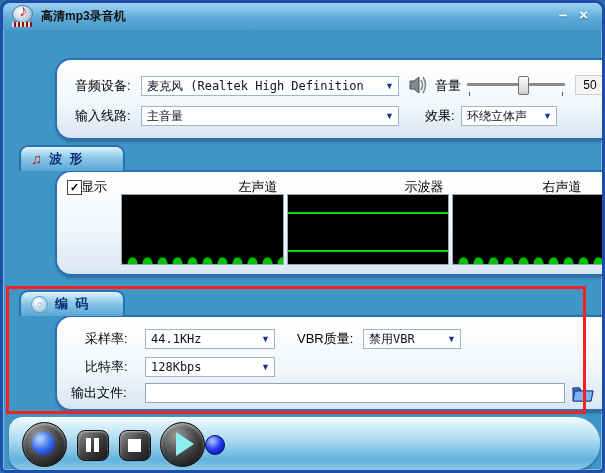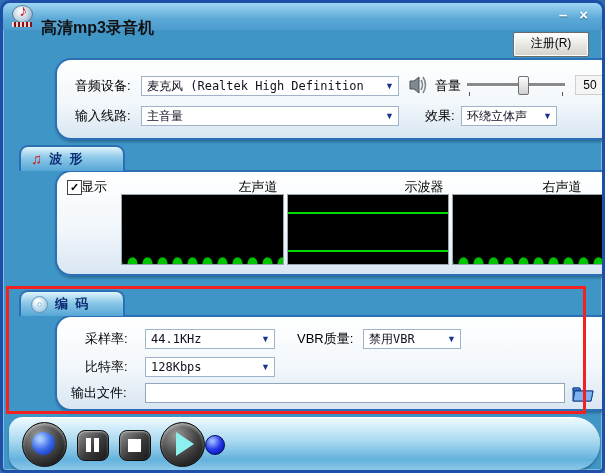--- a/index.html
+++ b/index.html
@@ -9,21 +9,21 @@
 
   
   .titlebar{position:absolute;left:0;top:0;right:0;height:27px;
             background:linear-gradient(#9ed6f2,#5aa8d6 60%,#4d9cce);}
   .app-icon{position:absolute;left:9px;top:2px;width:22px;height:22px;}
   .app-icon .disc{position:absolute;left:0;top:0;width:19px;height:16px;border-radius:50%;
       background:radial-gradient(circle at 40% 35%,#ffffff,#bcd2e2 55%,#7d9cb4);border:1px solid #5c7c95;}
   .app-icon .note{position:absolute;left:7px;top:-3px;color:#d01818;font-size:16px;font-weight:bold;}
   .app-icon .strip{position:absolute;left:0;bottom:0;width:20px;height:5px;background:#8c1010;
       background-image:repeating-linear-gradient(90deg,#f0d8d8 0 2px,#8c1010 2px 4px);}
-  .win-title{position:absolute;left:38px;top:0;line-height:26px;font-size:16px;font-weight:bold;color:#111;margin-top:12px;}
+  .win-title{position:absolute;left:38px;top:0;line-height:26px;font-size:12px;font-weight:bold;color:#111;}
   .win-controls{position:absolute;right:14px;top:3px;display:flex;gap:12px;}
   .win-btn{color:#fff;font-size:15px;font-weight:bold;line-height:18px;cursor:default;text-shadow:0 1px 1px rgba(0,0,40,.4);}
 
   .register-btn{position:absolute;right:13px;top:29px;width:74px;height:23px;
       background:linear-gradient(#ffffff,#e8e8e4 50%,#d4d2ca);border:1px solid #6a6a6a;border-radius:2px;
       box-shadow:inset 0 0 0 1px #fff;font-size:12px;color:#000;text-align:center;line-height:21px;}
 
   
   .tab{position:absolute;height:26px;width:106px;box-sizing:border-box;
        background:linear-gradient(#dff4fc,#8cc8e8 45%,#57a6d6);
@@ -113,21 +113,20 @@
       <div class="disc"></div>
       <div class="note">♪</div>
       <div class="strip"></div>
     </div>
     <div class="win-title">高清mp3录音机</div>
     <div class="win-controls">
       <span class="win-btn">–</span>
       <span class="win-btn">×</span>
     </div>
   </div>
-  <div class="register-btn">注册(R)</div>
 
   <div class="panel" style="top:55px;height:82px;">
     <span class="lbl" style="left:18px;top:16px;">音频设备:</span>
     <div class="combo" style="left:84px;top:16px;width:258px;">
       <span class="combo-text">麦克风 (Realtek High Definition</span>
       <span class="combo-arrow">▼</span>
     </div>
     <svg style="position:absolute;left:352px;top:15px;" width="22" height="20" viewBox="0 0 22 20">
       <polygon points="1,6 5,6 10,2 10,18 5,14 1,14" fill="#808890" stroke="#4a5058"></polygon>
       <path d="M12 5 Q15 10 12 15 M14 2 Q19 10 14 18" fill="none" stroke="#808890" stroke-width="1.6"></path>

